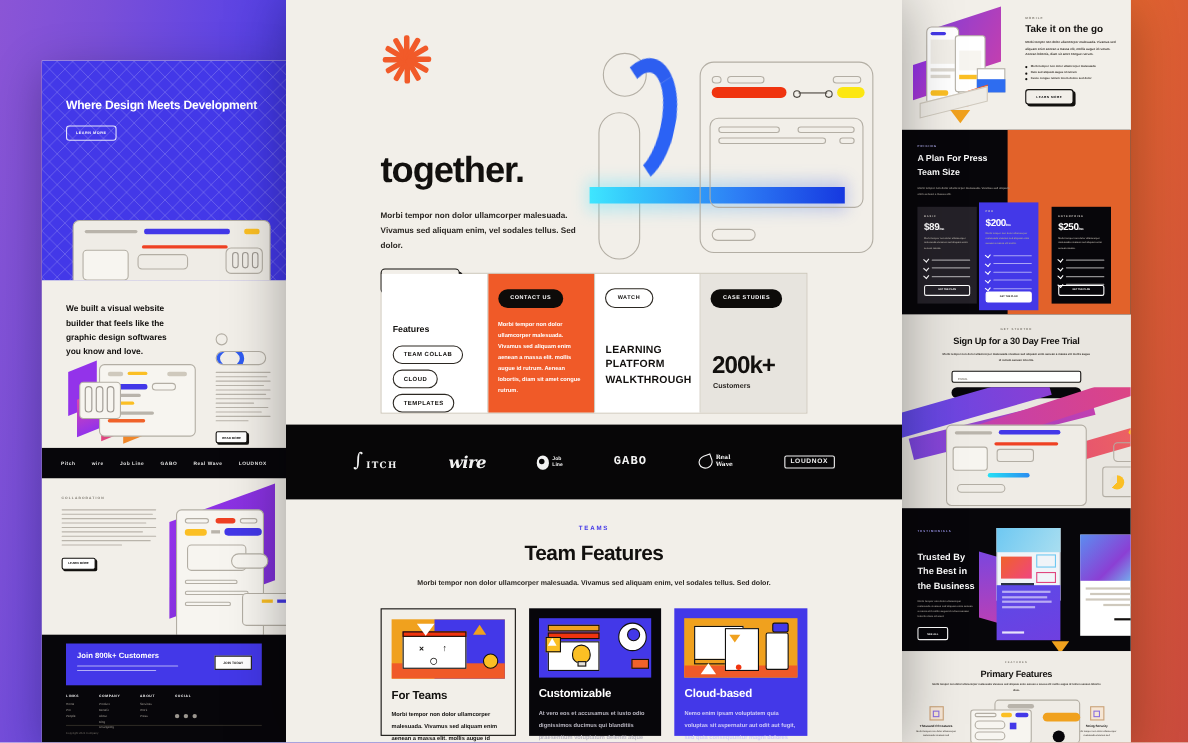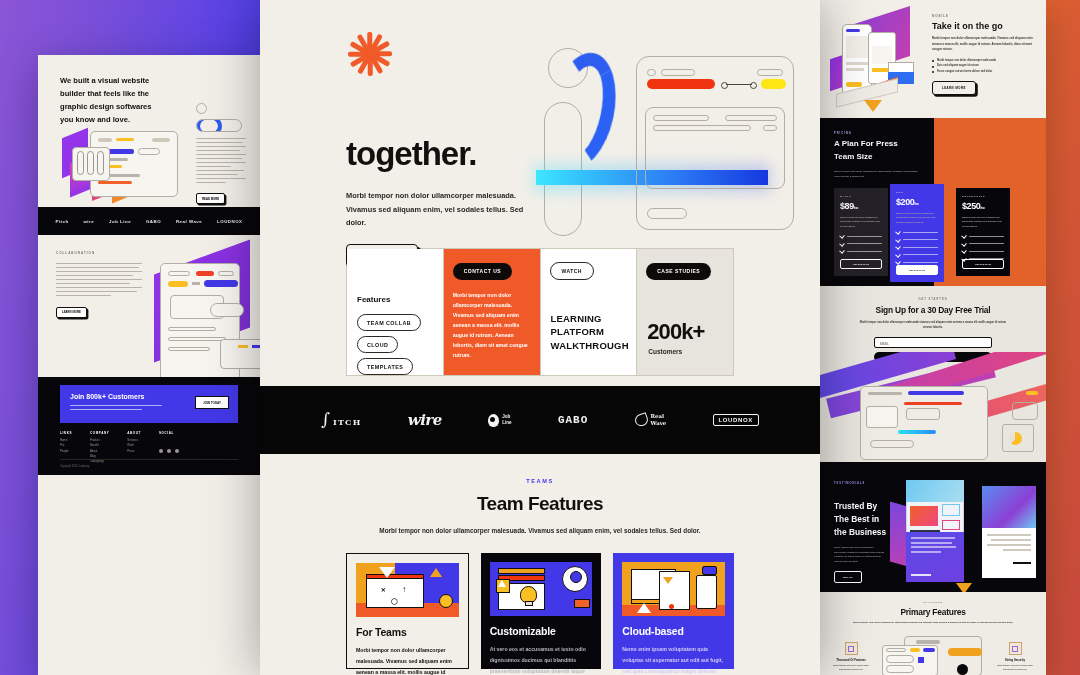--- a/index.html
+++ b/index.html
@@ -27,21 +27,21 @@
   }
   .col-center {
     position: absolute; left: 260px; top: 0;
     width: 560px; height: 675px;
     background: #f2efe9;
     box-shadow: 0 0 50px rgba(0,0,0,.35);
     overflow: hidden; z-index: 5;
   }
   .col-right {
     position: absolute; left: 820px; top: 0;
-    width: 226px; height: 675px;
+    width: 208px; height: 675px;
     background: #f2efe9;
     box-shadow: 0 10px 40px rgba(0,0,0,.28);
     overflow: hidden;
   }
 
   
   .hero { position: relative; height: 248px; padding: 32px 0 0 86px; }
   .sun-icon { width: 48px; height: 48px; position: relative; }
   .sun-icon span {
     position: absolute; left: 50%; top: 50%;
@@ -294,20 +294,38 @@
     background: #f6e6d4; position: relative; }
   .pf-ico::after { content: ""; position: absolute; inset: 2.5px; border: 1px solid #8a6fe0; }
 </style>
 </head>
 <body>
 
 <div class="stage">
 
   <div class="col-left">
 
+    <div class="l-hero">
+      <div class="xpattern"></div>
+      <h2>Where Design Meets Development</h2>
+      <span class="l-btn-ghost">LEARN MORE</span>
+      <div class="l-panel">
+        <div style="position:absolute;left:10px;top:8px;width:48px;height:3px;background:#b9b4ab;border-radius:2px;"></div>
+        <div style="position:absolute;left:64px;top:7px;width:78px;height:4.5px;background:#4338e8;border-radius:2px;"></div>
+        <div style="position:absolute;right:9px;top:7px;width:14px;height:4.5px;background:#fbbf24;border-radius:2px;"></div>
+        <div style="position:absolute;left:62px;top:22px;width:78px;height:3px;background:#ef4123;border-radius:2px;"></div>
+        <div style="position:absolute;left:8px;top:26px;width:42px;height:28px;border:1px solid #b3aea4;border-radius:4px;background:#f7f5f0;"></div>
+        <div style="position:absolute;left:58px;top:30px;width:46px;height:14px;border:1px solid #b3aea4;border-radius:4px;"></div>
+        <div style="position:absolute;right:6px;top:24px;width:34px;height:24px;border:1px solid #b3aea4;border-radius:5px;"></div>
+        <div style="position:absolute;right:10px;top:28px;width:6px;height:15px;border:1px solid #9b968f;border-radius:4px;"></div>
+        <div style="position:absolute;right:19px;top:28px;width:6px;height:15px;border:1px solid #9b968f;border-radius:4px;"></div>
+        <div style="position:absolute;right:28px;top:28px;width:6px;height:15px;border:1px solid #9b968f;border-radius:4px;"></div>
+
+      </div>
+    </div>
 
     <div class="l-sec2">
       <h3>We built a visual website builder that feels like the graphic design softwares you know and love.</h3>
       <div class="mini-copy">
         <div style="width:11px;height:11px;border:1px solid #b3aea4;border-radius:50%;margin-bottom:5px;"></div>
         <div style="width:46px;height:13px;border:1px solid #b3aea4;border-radius:8px;margin-bottom:6px;position:relative;overflow:hidden;">
           <div style="position:absolute;left:-1px;top:-5px;width:26px;height:22px;border:4px solid #2f5bf0;border-radius:50%;"></div>
         </div>
         <div class="lineset">
           <span style="width:100%"></span>

